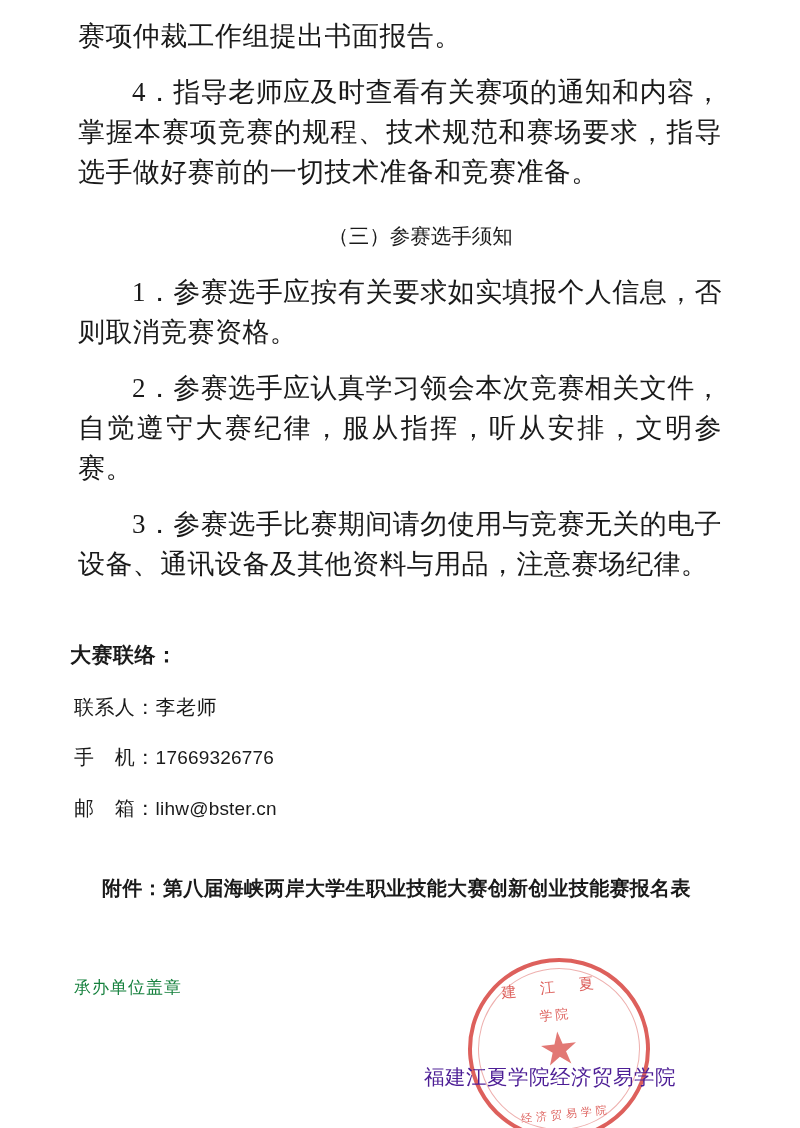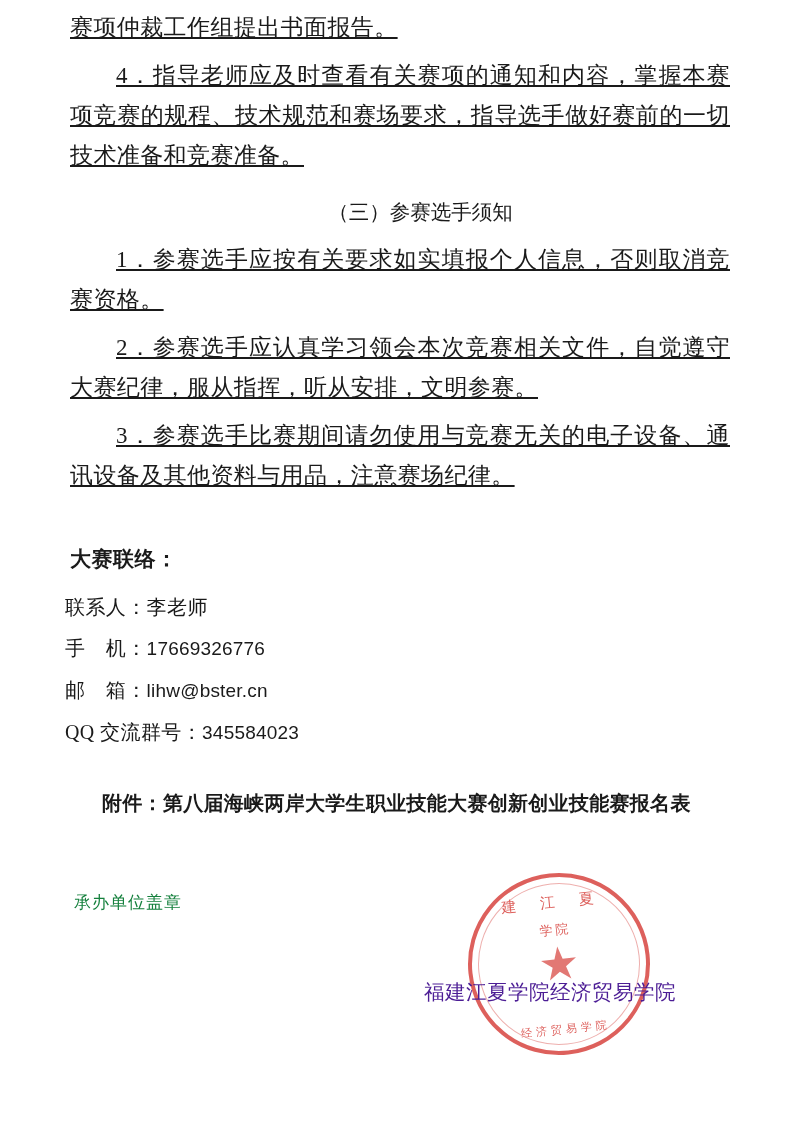--- a/index.html
+++ b/index.html
@@ -15,26 +15,25 @@
     color: #1a1a1a;
     overflow: hidden;
   }
   .page {
     position: absolute;
     inset: 0;
     padding: 0 62px;
     box-sizing: border-box;
   }
   .para {
-    font-size: 23px;
+    font-size: 27px;
     line-height: 40px;
     text-align: justify;
     letter-spacing: 0.4px;
-    margin: 8px;
-    text-decoration: underline;
+    margin: 16px;
   }
   .indent {
     text-indent: 2em;
   }
   .section-head {
     font-size: 20.5px;
     line-height: 40px;
     text-indent: 2em;
     margin: 0;
     text-align: center;
@@ -47,21 +46,21 @@
     font-size: 21px;
     font-weight: bold;
     line-height: 38px;
     margin: 8px;
     letter-spacing: 0.5px;
     font-family: Liberation Mono, monospace;
   }
   .contact-line {
     font-size: 20px;
     line-height: 38px;
-    margin: 3px;
+    margin: 12px;
     letter-spacing: 0.4px;
   }
   .mono {
     font-family: Liberation Sans, sans-serif;
     font-size: 19px;
     letter-spacing: 0.2px;
   }
   .label-spread {
     display: inline-block;
   }
@@ -171,23 +170,20 @@
   </p>
 
   <p class="contact-line">
     <span class="label-spread">手　机：</span><span class="mono">17669326776</span>
   </p>
 
   <p class="contact-line">
     <span class="label-spread">邮　箱：</span><span class="mono">lihw@bster.cn</span>
   </p>
 
-  <p class="contact-line">
-    <span class="label-spread">QQ 交流群号：</span><span class="mono">345584023</span>
-  </p>
 
   <div class="gap-md"></div>
 
   <p class="attach">附件：第八届海峡两岸大学生职业技能大赛创新创业技能赛报名表</p>
 
   <div class="gap-lg"></div>
 
   <div class="stamp-area">
     <div class="seal-label">承办单位盖章</div>
 

